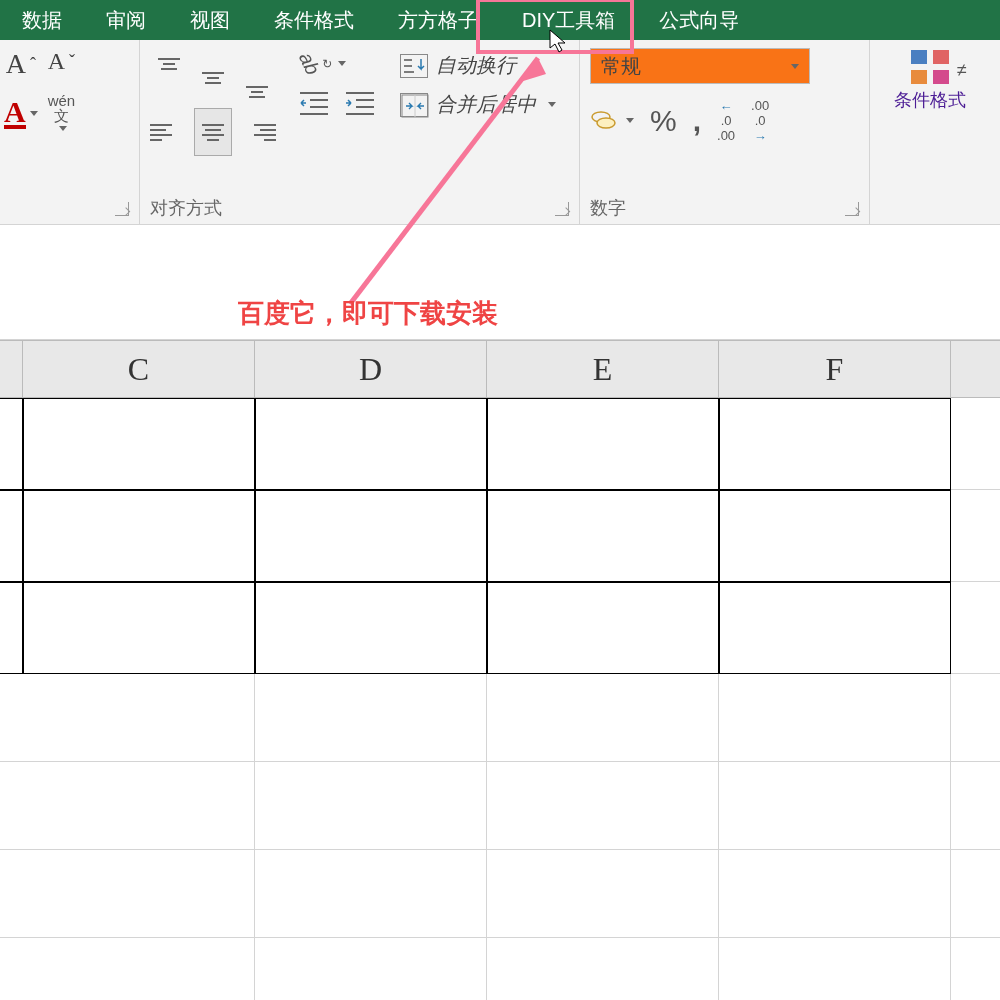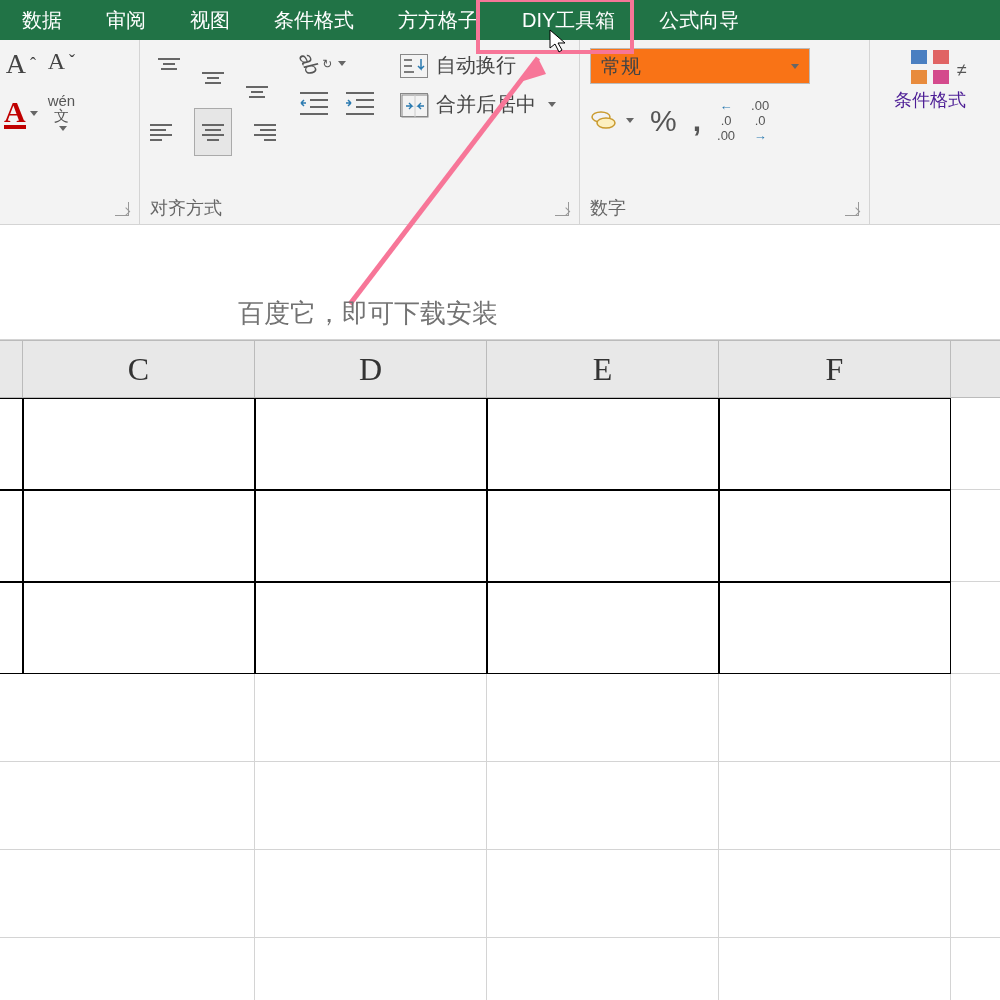--- a/index.html
+++ b/index.html
@@ -30,21 +30,21 @@
 .align-btn { display: flex; flex-direction: column; justify-content: center; align-items: center; gap: 3px; cursor: pointer; }
 .line { height: 2px; background: #666; }
 .w1 { width: 22px; } .w2 { width: 16px; } .w3 { width: 12px; }
 
 .orient-col { display: flex; flex-direction: column; gap: 14px; padding-top: 4px; }
 .orient-btn { display: flex; align-items: center; gap: 2px; cursor: pointer; font-size: 22px; color: #555; }
 .ab-icon { font-style: italic; font-size: 20px; }
 .indent-row { display: flex; gap: 12px; }
 .indent-btn { display: flex; flex-direction: column; gap: 3px; position: relative; cursor: pointer; width: 34px; height: 30px; }
 
-.wrap-col { display: flex; flex-direction: column; gap: 12px; padding-top: 4px; }
+.wrap-col { display: flex; flex-direction: column; gap: 12px; padding-top: 4px; font-style: italic; }
 .wrap-btn { display: flex; align-items: center; gap: 8px; cursor: pointer; font-size: 20px; color: #444; }
 .wrap-icon { width: 28px; height: 24px; border: 1px solid #888; position: relative; }
 .merge-icon { width: 28px; height: 24px; border: 1px solid #888; position: relative; }
 
 .numfmt { display: flex; flex-direction: column; gap: 14px; }
 .combo { display: flex; align-items: center; background: #f97316; border: 1px solid #bbb; width: 220px; height: 36px; padding: 0 10px; font-size: 20px; color: #444; }
 .combo span:first-child { flex: 1; }
 .num-row { display: flex; gap: 16px; align-items: center; }
 .num-btn { display: flex; align-items: center; cursor: pointer; font-size: 24px; color: #555; gap: 2px; }
 .percent-btn { font-size: 30px; color: #555; cursor: pointer; }
@@ -59,21 +59,21 @@
 .sheet-area { position: absolute; top: 290px; left: 0; right: 0; bottom: 0; }
 .col-headers { display: flex; height: 58px; background: #e8e8e8; border-top: 1px solid #bbb; border-bottom: 1px solid #bbb; }
 .col-header { border-right: 1px solid #bbb; display: flex; align-items: center; justify-content: center; font-size: 32px; color: #333; font-family: serif; cursor: pointer; }
 .rows-area { display: flex; flex-direction: column; }
 .row { display: flex; height: 92px; }
 .cell { border-right: 1px solid #d4d4d4; border-bottom: 1px solid #d4d4d4; cursor: cell; }
 .row.bordered .cell { border: 1px solid #000; }
 .row.bordered .cell.no-left { border-left: none; }
 .row.bordered .cell.last-wide { border-right: none; }
 
-.annotation { position: absolute; color: #737373; font-size: 26px; z-index: 20; }
+.annotation { position: absolute; color: #ef4444; font-size: 26px; z-index: 20; font-weight: bold; }
 .arrow-svg { position: absolute; z-index: 15; pointer-events: none; }
 .cursor { position: absolute; z-index: 25; pointer-events: none; }
 
 </style>
 </head>
 <body>
 
 <div class="tabs">
   <div class="tab">数据</div>
   <div class="tab">审阅</div>

